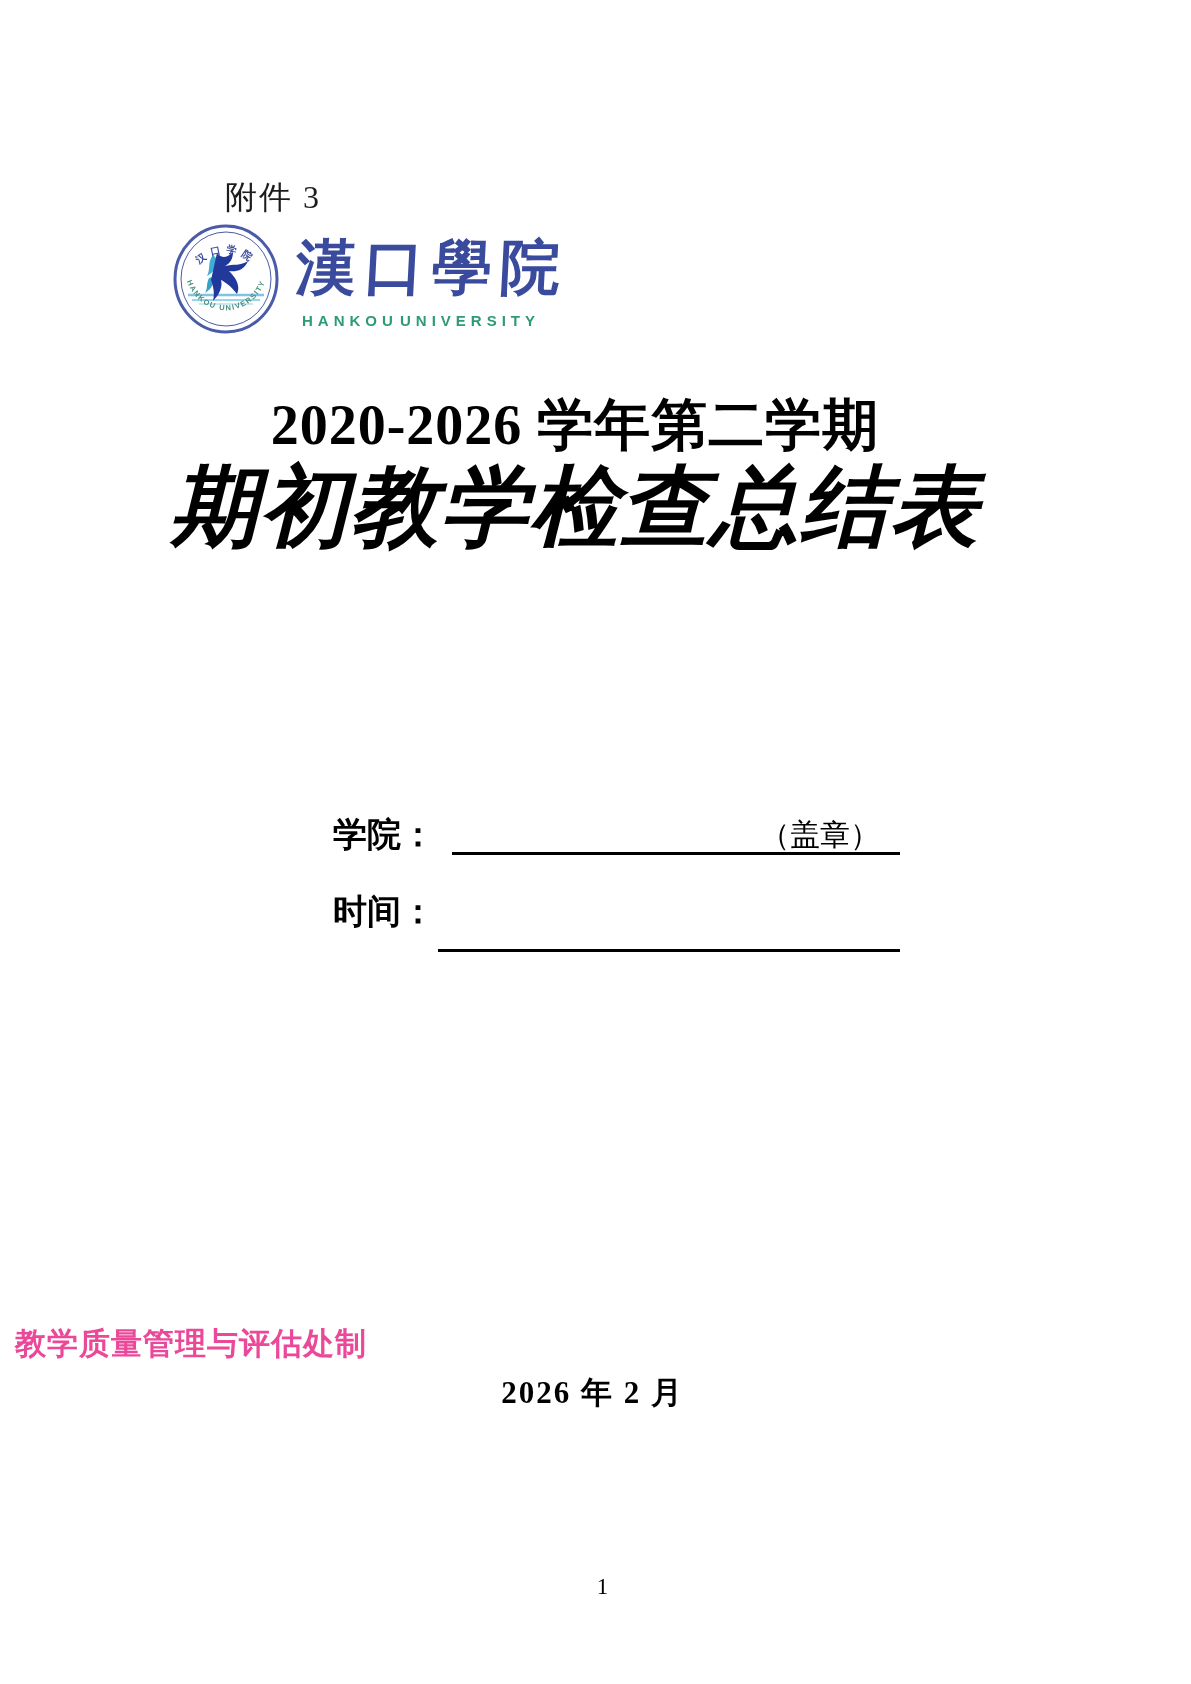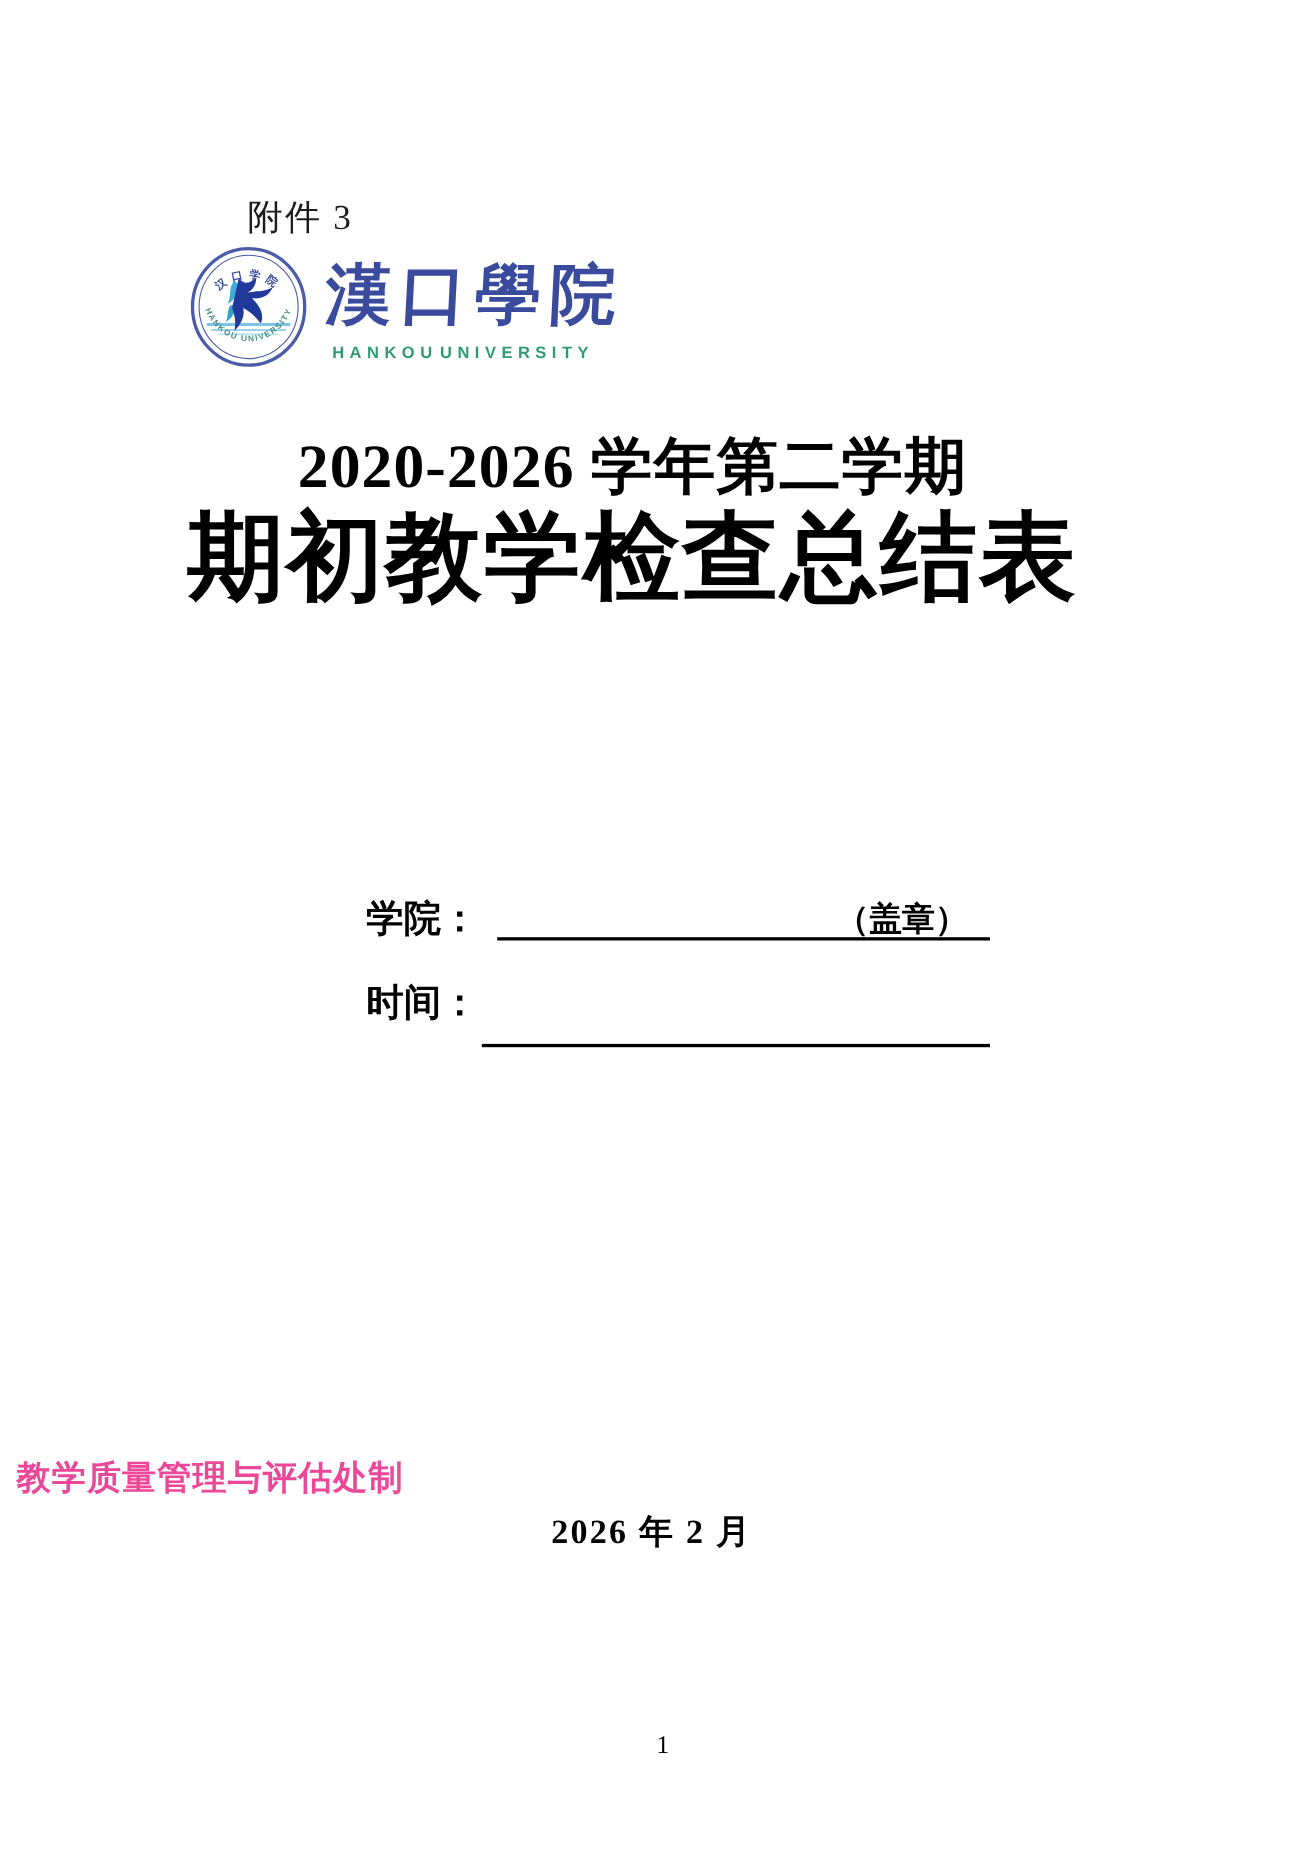--- a/index.html
+++ b/index.html
@@ -38,37 +38,37 @@
   }
 
   
   .title-block{left:0;top:392px;width:1150px;text-align:center;}
   .title-line1{
     font-size:56px;font-weight:bold;line-height:1.2;
     letter-spacing:1px;color:#000;
   }
   .title-line2{
     font-size:88px;font-weight:bold;line-height:1.12;
-    letter-spacing:2px;color:#000;
+    letter-spacing:2px;color:#000;font-style:italic;
   }
 
   
   .field-label{
     font-size:34px;font-weight:bold;color:#000;white-space:nowrap;
   }
   .college-label{left:333px;top:812px;}
   .time-label{left:333px;top:889px;}
   .fill-line{
     height:0;border-bottom:3px solid #000;
   }
   .college-line{left:452px;top:852px;width:448px;}
   .time-line{left:438px;top:949px;width:462px;}
   .seal-note{
     left:760px;top:815px;
-    font-size:30px;font-weight:bold;color:#000;white-space:nowrap;
+    font-size:30px;font-weight:normal;color:#000;white-space:nowrap;
   }
 
   
   .footer-org{
     left:15px;top:1323px;width:1185px;text-align:left;
     font-size:31px;font-weight:bold;color:#ec4899;letter-spacing:1px;
   }
   .footer-date{
     left:0;top:1372px;width:1185px;text-align:center;
     font-size:31px;font-weight:bold;color:#000;letter-spacing:2px;

